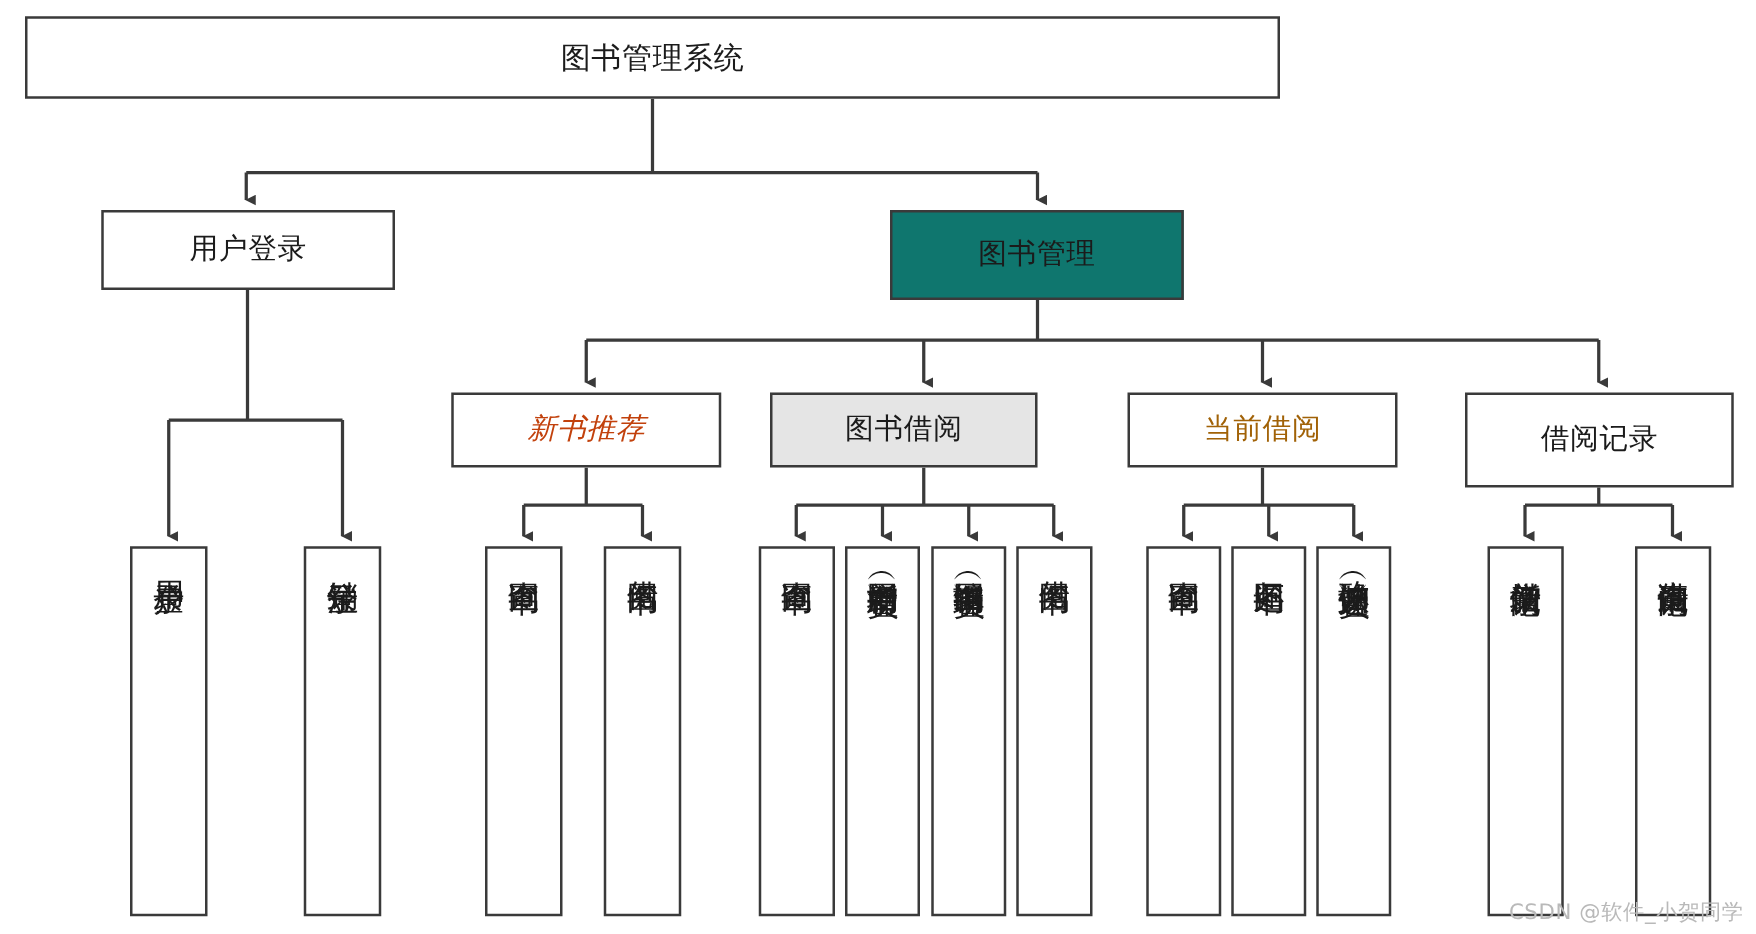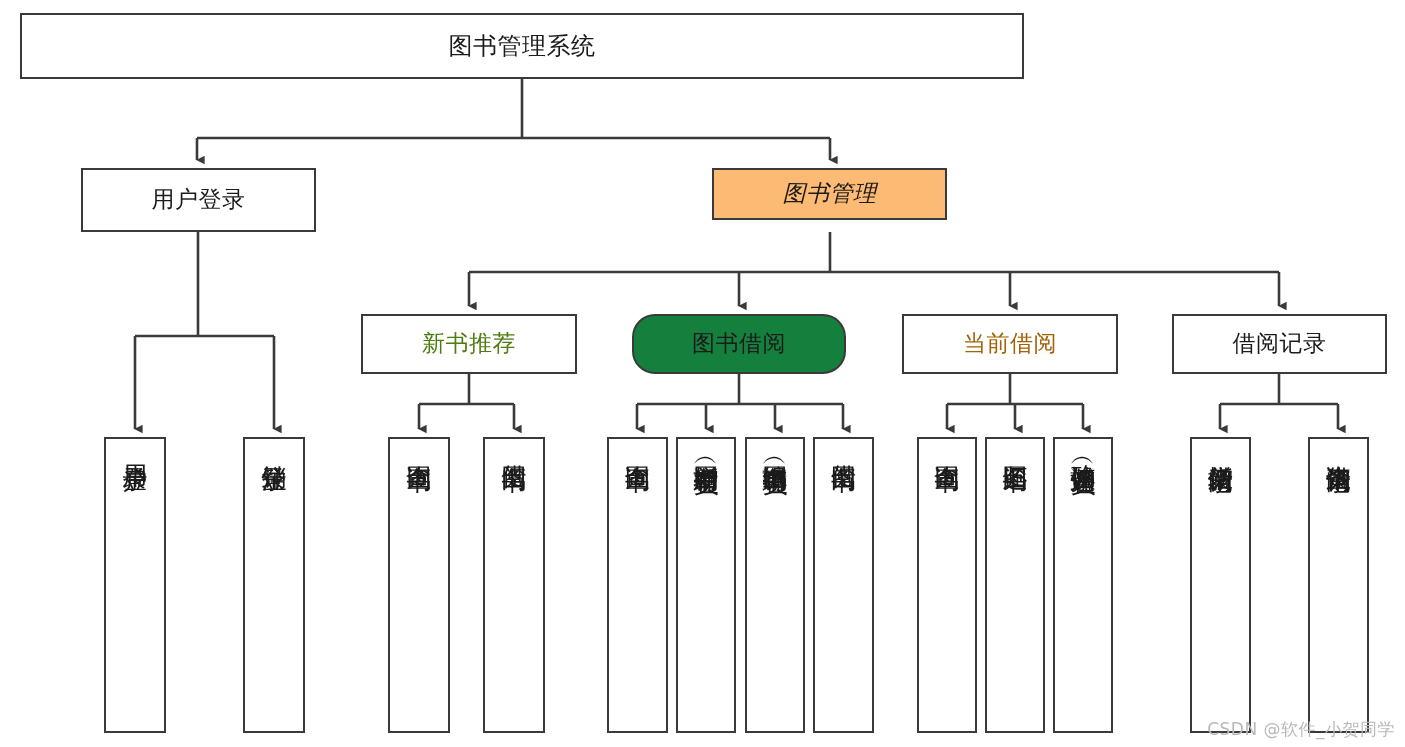--- a/index.html
+++ b/index.html
@@ -142,34 +142,34 @@
     </g>
   </svg>
 
   <div class="node horiz root" style="left: 20px; top: 13px; width: 1004px; height: 66px; border-color: rgb(58, 58, 58); background: rgb(255, 255, 255); color: rgb(27, 27, 27);">
     <span class="label">图书管理系统</span>
   </div>
 
   <div class="node horiz" style="left: 81px; top: 168px; width: 235px; height: 64px; border-color: rgb(58, 58, 58); background: rgb(255, 255, 255); color: rgb(27, 27, 27);">
     <span class="label">用户登录</span>
   </div>
-  <div class="node horiz" style="left: 712px; top: 168px; width: 235px; height: 52px; border-color: rgb(58, 58, 58); background: #fdba74; color: rgb(27, 27, 27); font-style: italic;">
+  <div class="node horiz" style="left: 712px; top: 168px; width: 235px; height: 72px; border-color: rgb(58, 58, 58); background: #0f766e; color: rgb(27, 27, 27);">
     <span class="label">图书管理</span>
   </div>
 
-  <div class="node horiz" style="left: 361px; top: 314px; width: 216px; height: 60px; border-color: rgb(58, 58, 58); background: rgb(255, 255, 255); color: #4d7c0f;">
+  <div class="node horiz" style="left: 361px; top: 314px; width: 216px; height: 60px; border-color: rgb(58, 58, 58); background: rgb(255, 255, 255); color: #c2410c; font-style: italic;">
     <span class="label">新书推荐</span>
   </div>
-  <div class="node horiz" style="left: 632px; top: 314px; width: 214px; height: 60px; border-color: rgb(58, 58, 58); background: #15803d; color: rgb(27, 27, 27); border-radius: 23px;">
+  <div class="node horiz" style="left: 616px; top: 314px; width: 214px; height: 60px; border-color: rgb(58, 58, 58); background: #e5e5e5; color: rgb(27, 27, 27);">
     <span class="label">图书借阅</span>
   </div>
   <div class="node horiz" style="left: 902px; top: 314px; width: 216px; height: 60px; border-color: rgb(58, 58, 58); background: rgb(255, 255, 255); color: #a16207;">
     <span class="label">当前借阅</span>
   </div>
-  <div class="node horiz" style="left: 1172px; top: 314px; width: 215px; height: 60px; border-color: rgb(58, 58, 58); background: rgb(255, 255, 255); color: rgb(27, 27, 27);">
+  <div class="node horiz" style="left: 1172px; top: 314px; width: 215px; height: 76px; border-color: rgb(58, 58, 58); background: rgb(255, 255, 255); color: rgb(27, 27, 27);">
     <span class="label">借阅记录</span>
   </div>
 
   <div class="node vert" style="left: 104px; top: 437px; width: 62px; height: 296px; border-color: rgb(58, 58, 58); background: rgb(255, 255, 255); color: rgb(27, 27, 27);">
     <span class="label">用户登录</span>
   </div>
   <div class="node vert" style="left: 243px; top: 437px; width: 62px; height: 296px; border-color: rgb(58, 58, 58); background: rgb(255, 255, 255); color: rgb(27, 27, 27);">
     <span class="label">注销登录</span>
   </div>
 

